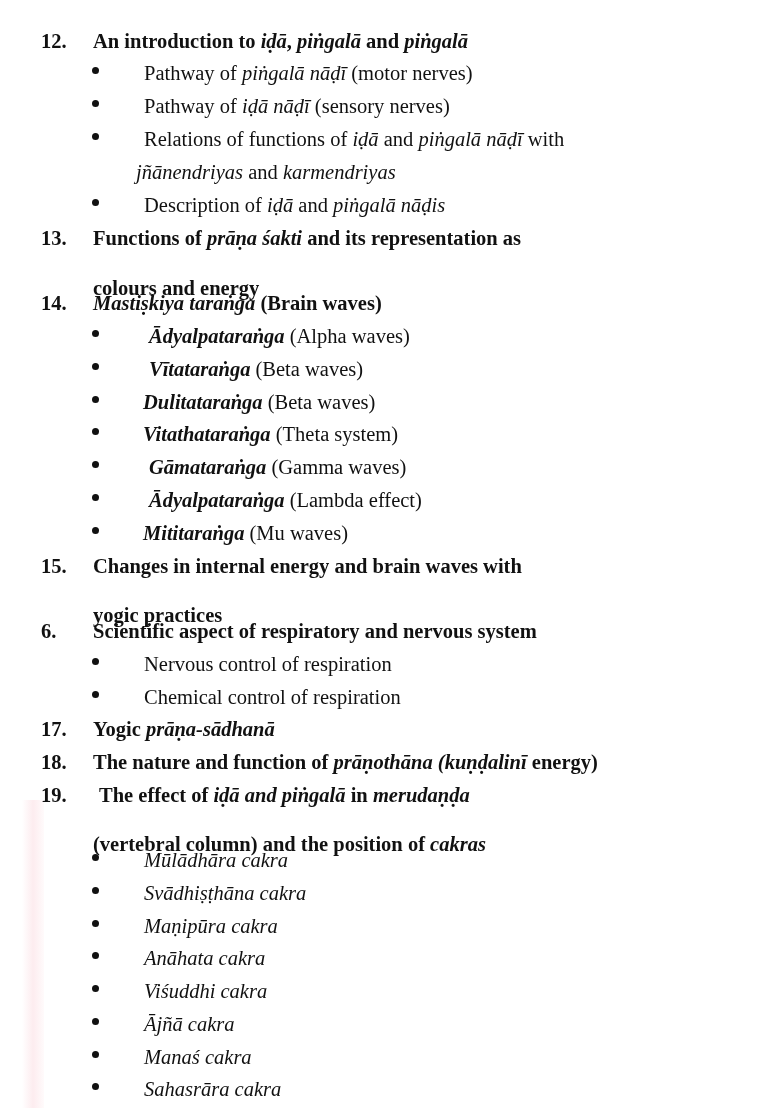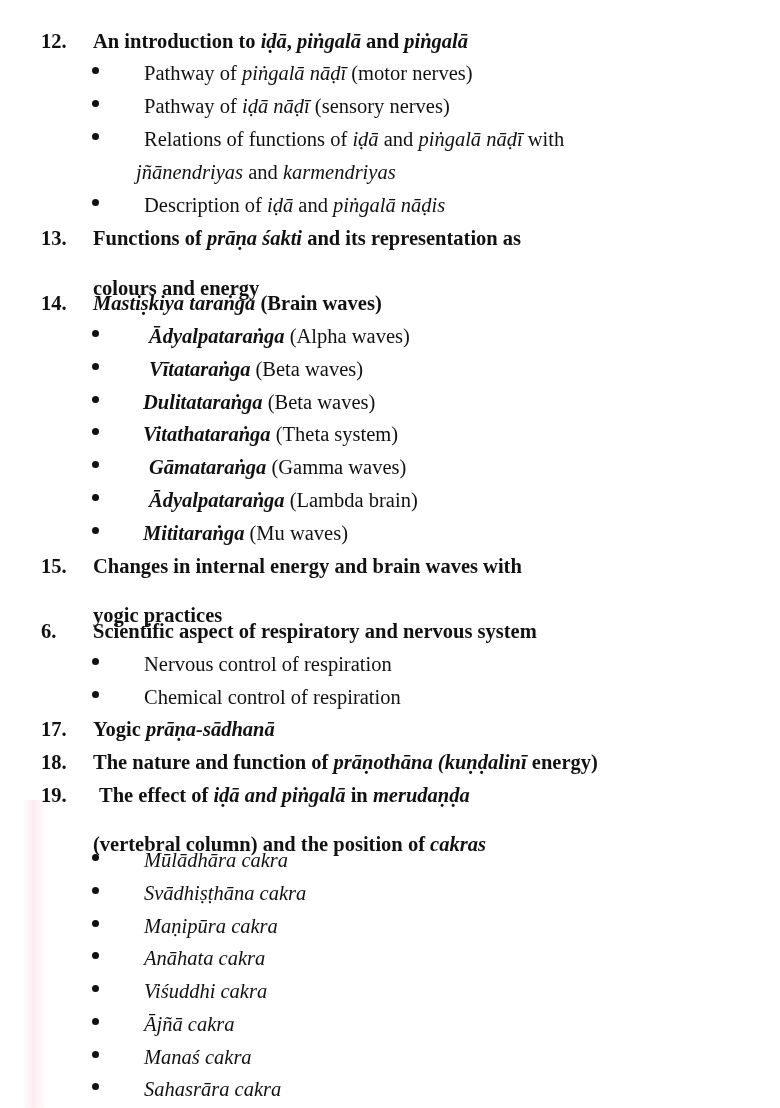--- a/index.html
+++ b/index.html
@@ -147,21 +147,21 @@
   <div class="line" style="top:418px">
     <span class="bullet"></span>
     <span class="btext b0"><b><i>Vitathataraṅga</i></b><span> (Theta system)</span></span>
   </div>
   <div class="line" style="top:451px">
     <span class="bullet"></span>
     <span class="btext b2"><b><i>Gāmataraṅga</i></b><span> (Gamma waves)</span></span>
   </div>
   <div class="line" style="top:484px">
     <span class="bullet"></span>
-    <span class="btext b2"><b><i>Ādyalpataraṅga</i></b><span> (Lambda brain)</span></span>
+    <span class="btext b2"><b><i>Ādyalpataraṅga</i></b><span> (Lambda effect)</span></span>
   </div>
   <div class="line" style="top:517px">
     <span class="bullet"></span>
     <span class="btext b0"><b><i>Mititaraṅga</i></b><span> (Mu waves)</span></span>
   </div>
 
   <div class="line" style="top:550px">
     <span class="num">15.</span>
     <span class="heading">Changes in internal energy and brain waves with</span>
   </div>

